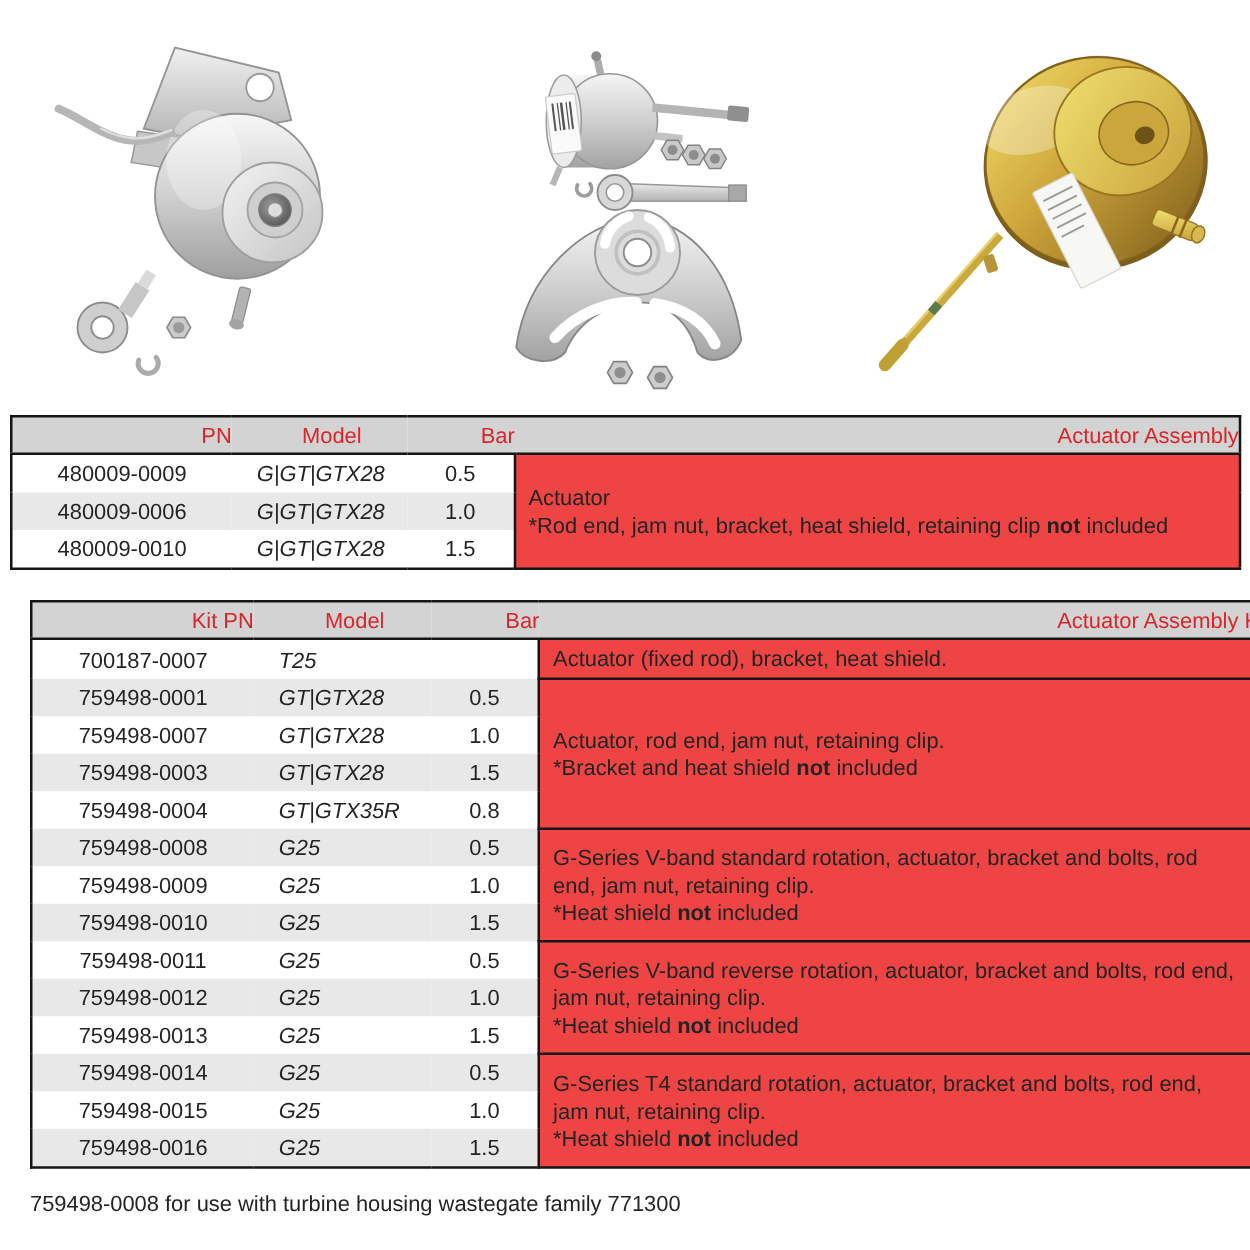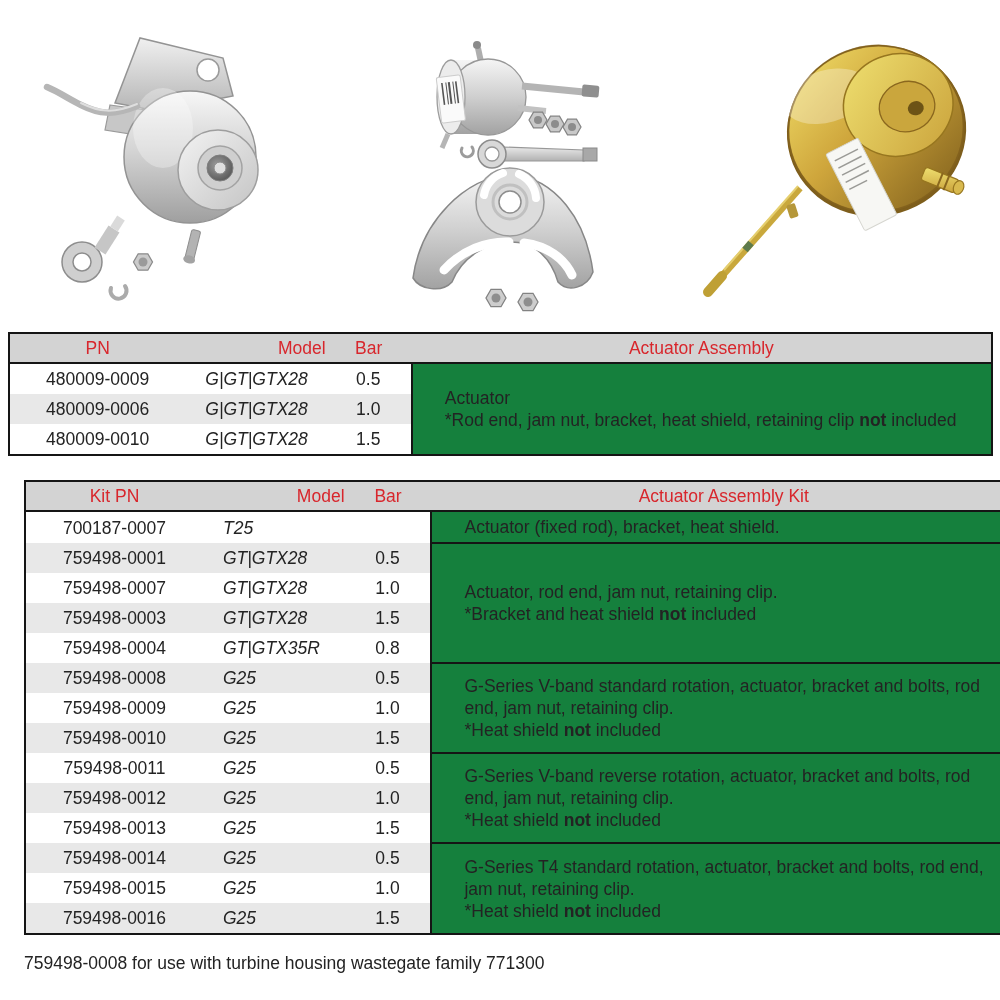--- a/index.html
+++ b/index.html
@@ -13,30 +13,30 @@
   #photo-right{left:688px;top:12px;width:300px;height:295px;}
 
   table.ptable{
     position:absolute;border-collapse:collapse;table-layout:fixed;
     border:2px solid #151515;background:#fff;
   }
   #actuator-table{left:8px;top:332px;width:985px;}
   #kit-table{left:24px;top:480px;width:994px;}
   .ptable th{
     background:#d3d3d3;color:#d8262c;font-weight:normal;font-size:17.5px;
-    border-bottom:2px solid #151515;height:28px;padding:0;text-align:center;
+    border-bottom:2px solid #151515;height:28px;padding:0;text-align:right;
   }
-  .ptable th.h-model{text-align:right;padding-left:20px;}
+  .ptable th.h-model{text-align:center;padding-left:20px;}
   .ptable td{font-size:17.5px;height:30px;padding:0;line-height:30px;white-space:nowrap;}
   .ptable td.pn{text-align:center;}
   .ptable td.model{text-align:left;padding-left:20px;font-style:italic;}
   .ptable td.bar{text-align:center;}
   .ptable td.desc{
     border-left:2px solid #151515;border-top:2px solid #151515;border-bottom:2px solid #151515;
-    background:#15803d;padding:4px 26px 4px 32px;vertical-align:middle;
+    background:#ef4444;padding:4px 26px 4px 10px;vertical-align:middle;
     line-height:22px;white-space:normal;height:auto;
   }
   .ptable tbody tr:nth-child(even) td:not(.desc){background:#e8e8e8;}
   .desc b{font-weight:bold;}
   #footnote{position:absolute;left:24px;top:953px;font-size:17.5px;color:#232323;}
 </style>
 </head>
 <body>
 
 <div class="photo" id="photo-left">

